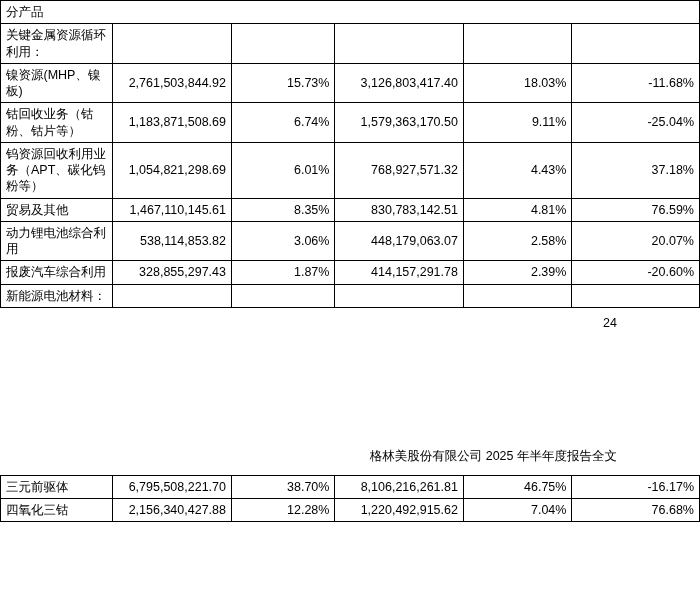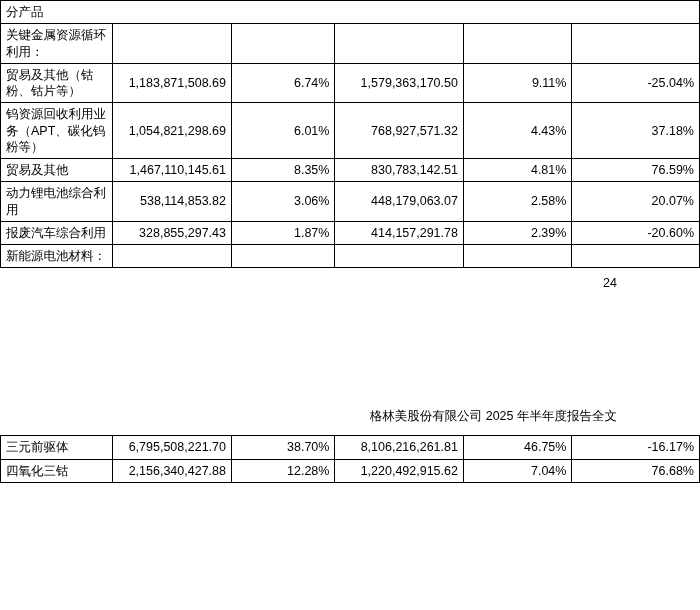--- a/index.html
+++ b/index.html
@@ -92,23 +92,31 @@
 
       <tr>
         <td class="tl">关键金属资源循环利用：</td>
         <td class="tr"></td>
         <td class="tr"></td>
         <td class="tr"></td>
         <td class="tr"></td>
         <td class="tr"></td>
       </tr>
 
-
-      <tr>
-        <td class="tl">贸易及其他（钴粉、钴片等）</td>
+      <tr>
+        <td class="tl">镍资源(MHP、镍板)</td>
+        <td class="tr">2,761,503,844.92</td>
+        <td class="tr">15.73%</td>
+        <td class="tr">3,126,803,417.40</td>
+        <td class="tr">18.03%</td>
+        <td class="tr">-11.68%</td>
+      </tr>
+
+      <tr>
+        <td class="tl">钴回收业务（钴粉、钴片等）</td>
         <td class="tr">1,183,871,508.69</td>
         <td class="tr">6.74%</td>
         <td class="tr">1,579,363,170.50</td>
         <td class="tr">9.11%</td>
         <td class="tr">-25.04%</td>
       </tr>
 
       <tr>
         <td class="tl">钨资源回收利用业务（APT、碳化钨粉等）</td>
         <td class="tr">1,054,821,298.69</td>

